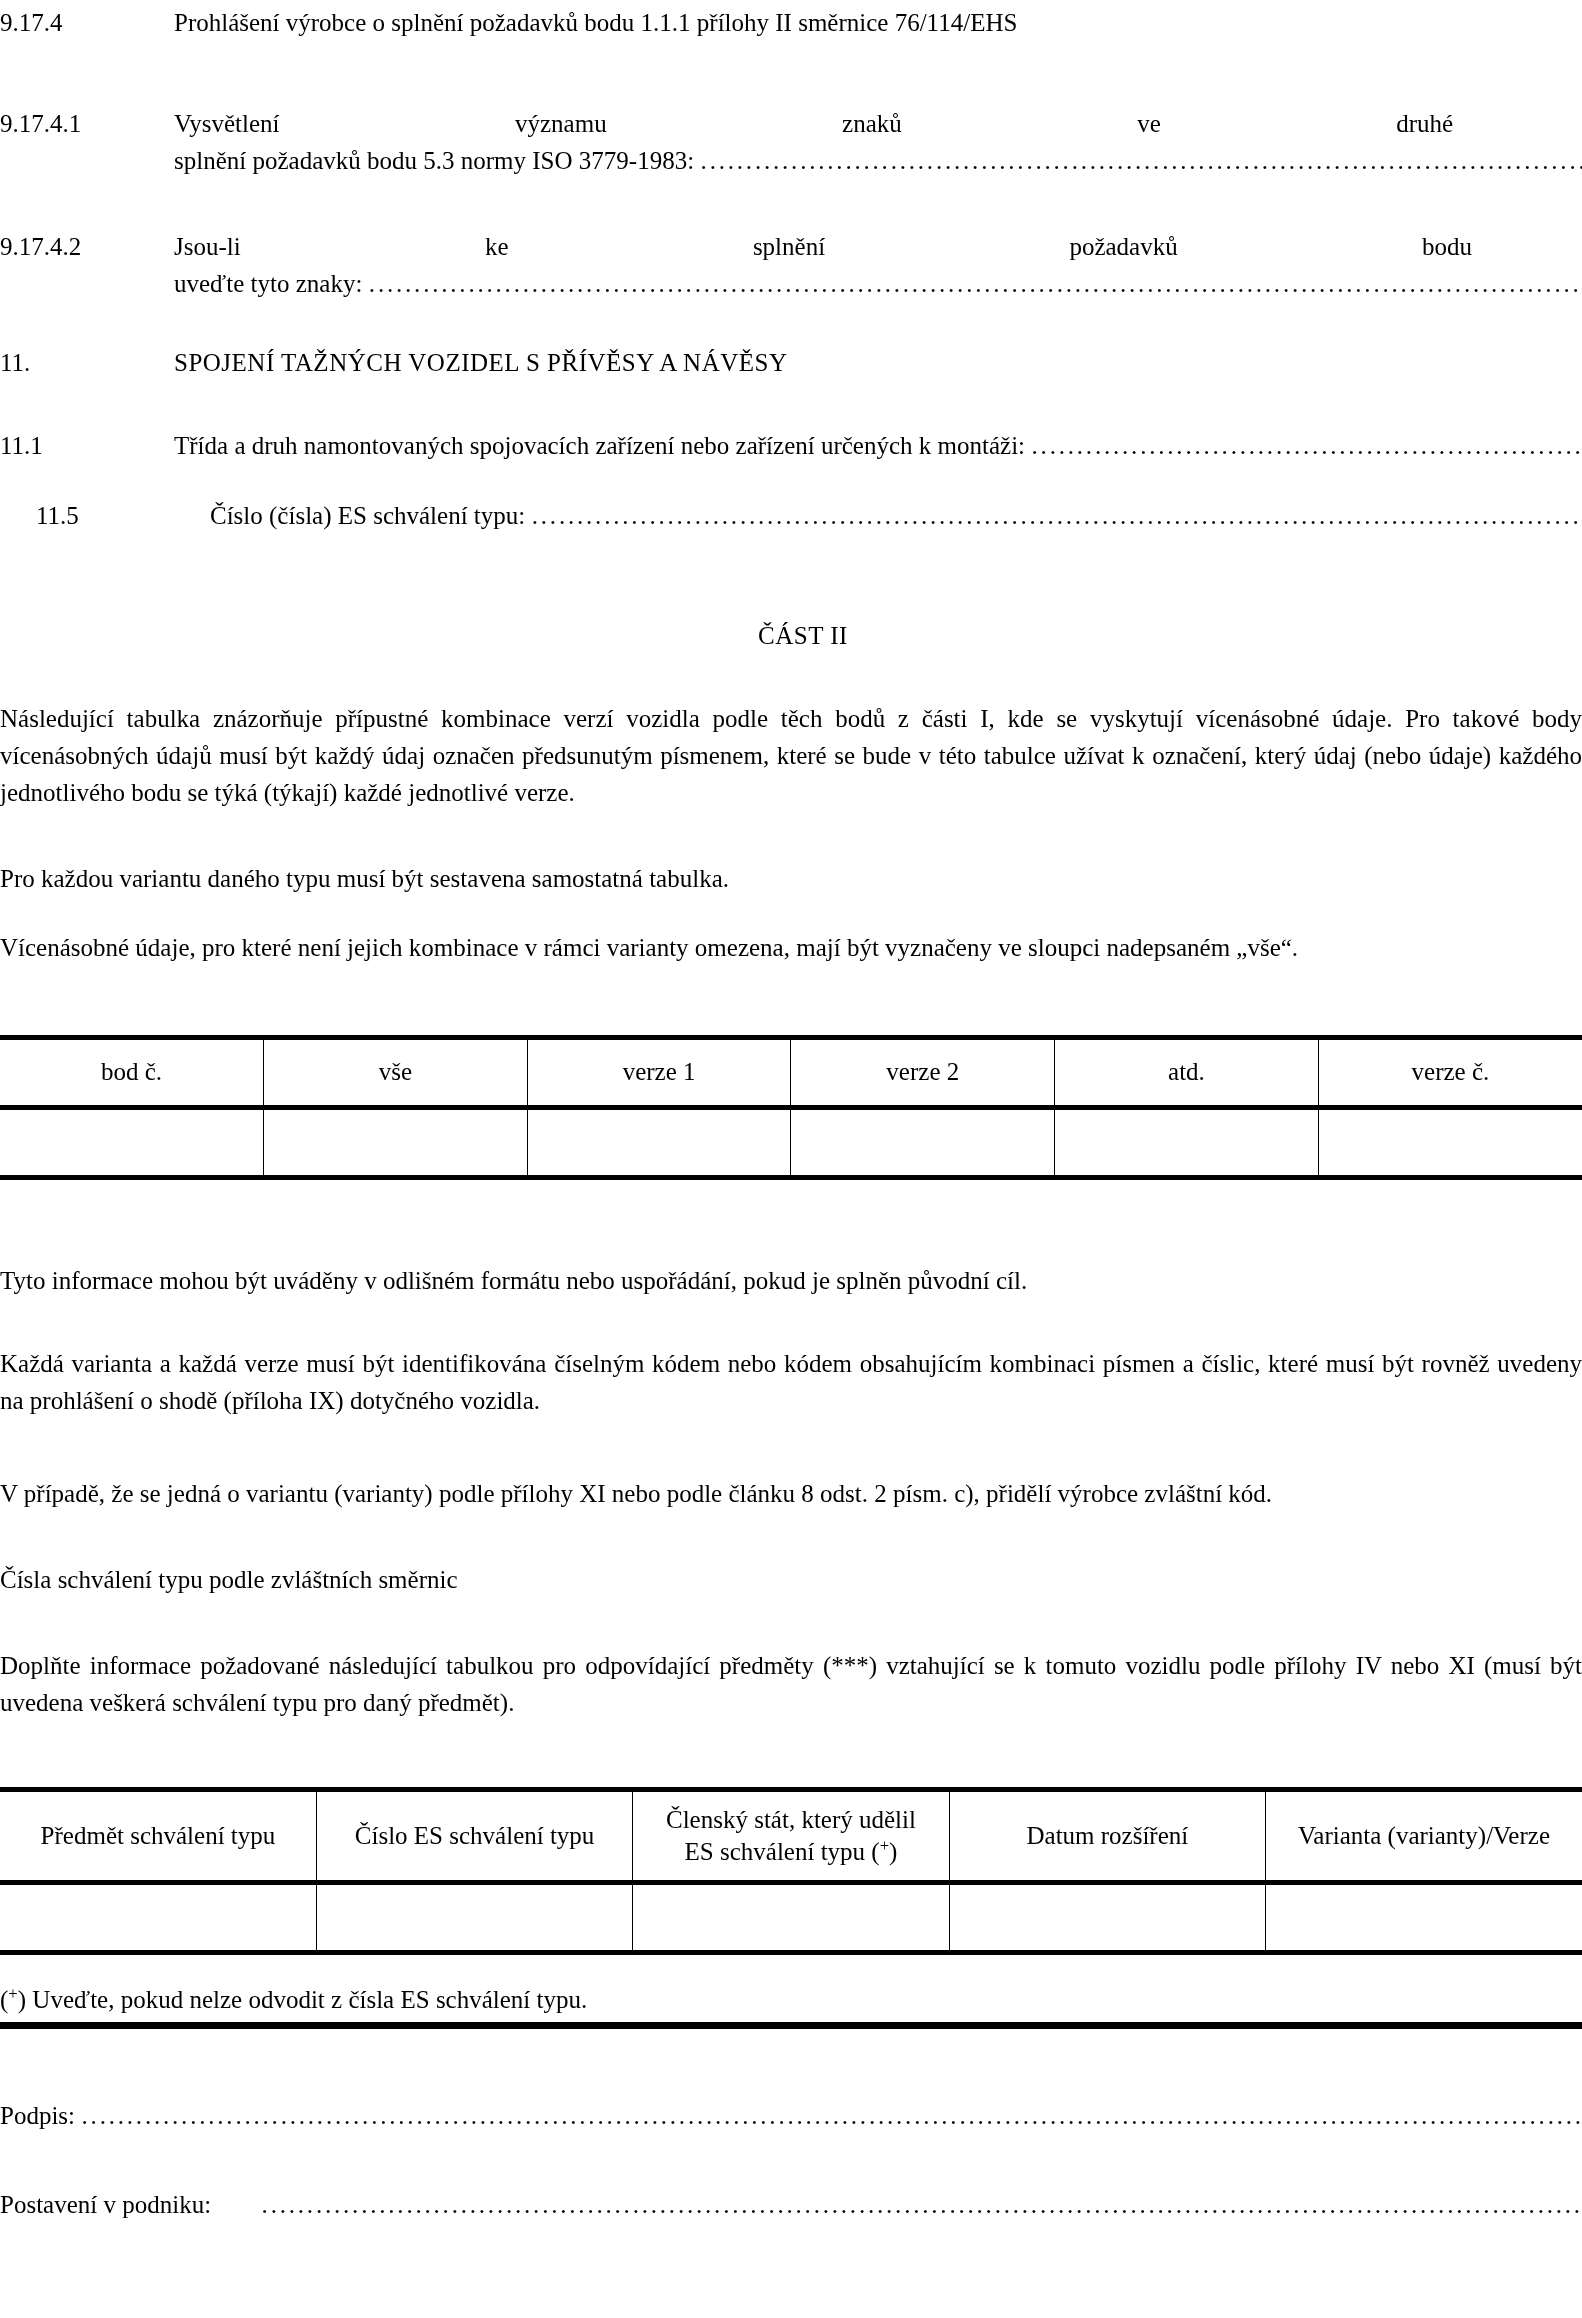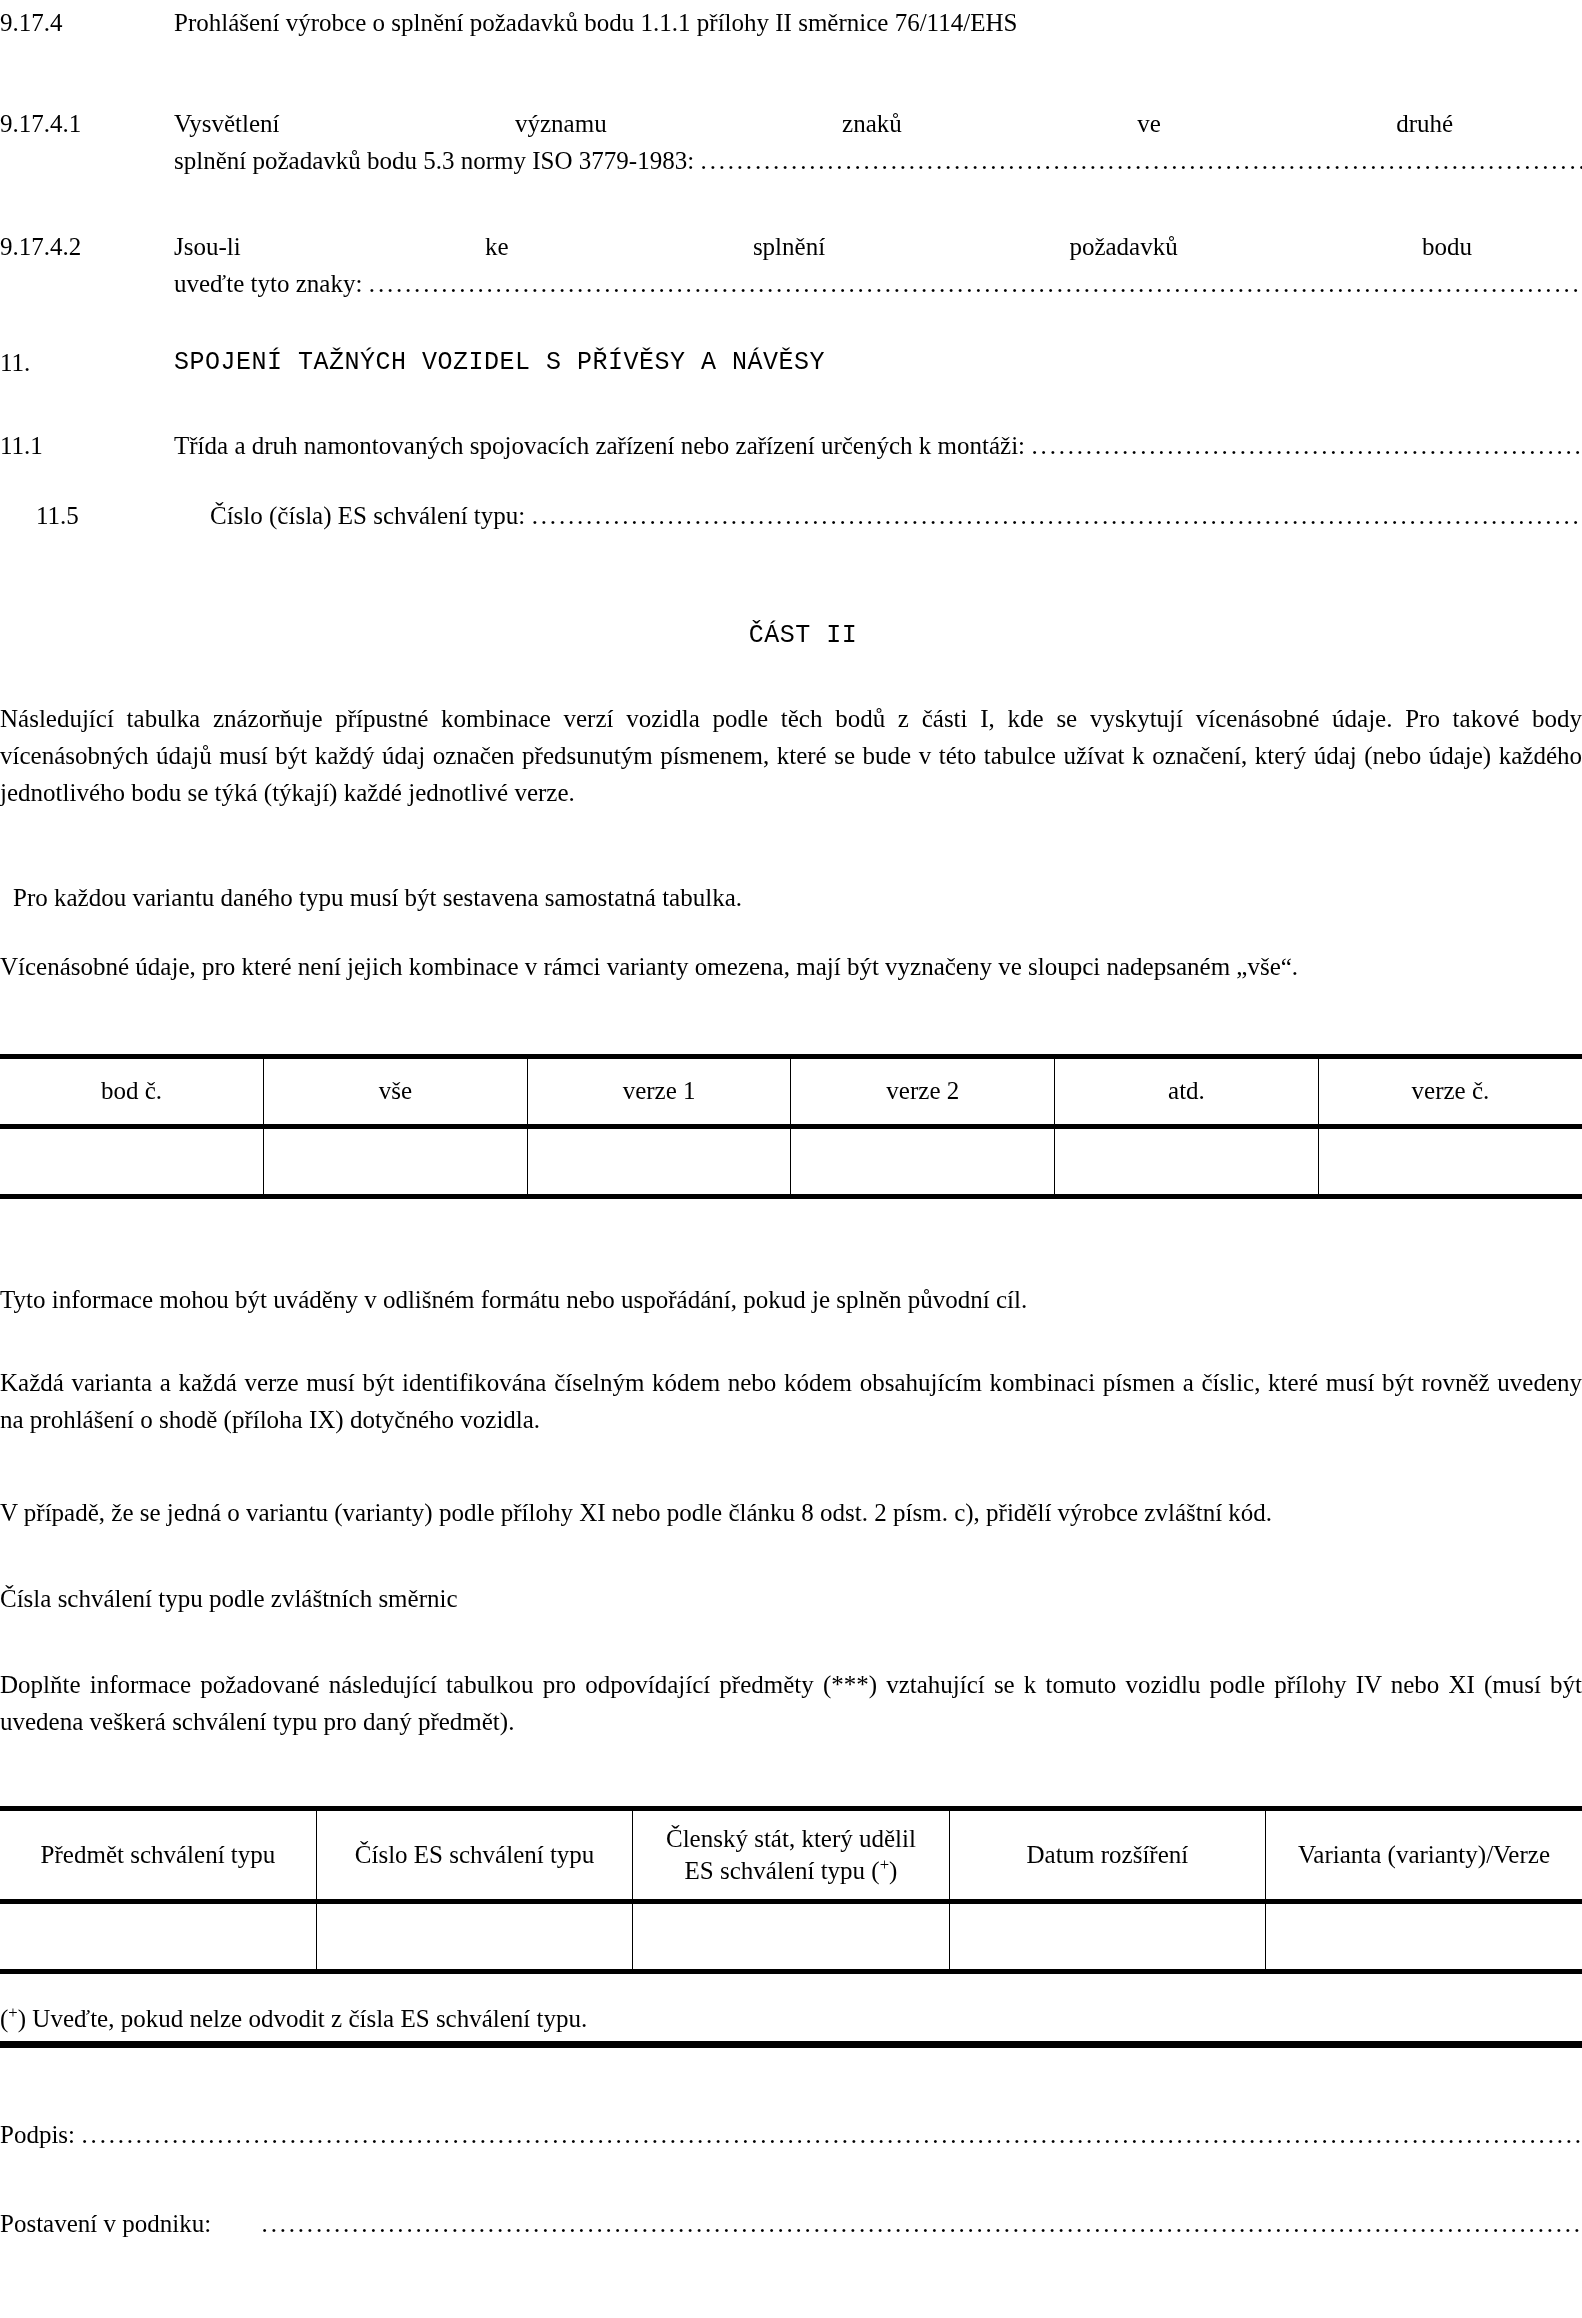--- a/index.html
+++ b/index.html
@@ -39,34 +39,34 @@
   
   .dotline { display: flex; align-items: baseline; }
   .dotline .lbl { flex: 0 0 auto; white-space: nowrap; padding-right: 6.5px; }
   .dots {
     flex: 1 1 auto;
     min-width: 0;
     overflow: hidden;
     white-space: nowrap;
     letter-spacing: 2.8px;
   }
-  .caps { letter-spacing: 0.5px; font-family: Liberation Mono, monospace; }
+  .caps { letter-spacing: 0.5px; }
   .center { text-align: center; padding-left: 24px; }
   .para { text-align: justify; }
   .paraL { text-align: left; }
 
   
   .mt-s2 { margin-top: 64px; }
   .mt-s3 { margin-top: 49px; }
   .mt-s4 { margin-top: 42px; }
   .mt-s5 { margin-top: 46px; }
   .mt-s6 { margin-top: 33px; padding-left: 36px; }
   .mt-h2 { margin-top: 83px; }
   .mt-pA { margin-top: 46px; }
-  .mt-pB { margin-top: 68px; padding-left: 13px; }
+  .mt-pB { margin-top: 49px; }
   .mt-pC { margin-top: 32px; }
   .mt-t1 { margin-top: 69px; }
   .mt-pD { margin-top: 82px; }
   .mt-pE { margin-top: 46px; }
   .mt-pF { margin-top: 56px; }
   .mt-h3 { margin-top: 56px; }
   .mt-sh { margin-top: 49px; }
   .mt-pG { margin-top: 49px; }
   .mt-t2 { margin-top: 66px; }
   .mt-fn { margin-top: 26px; }

